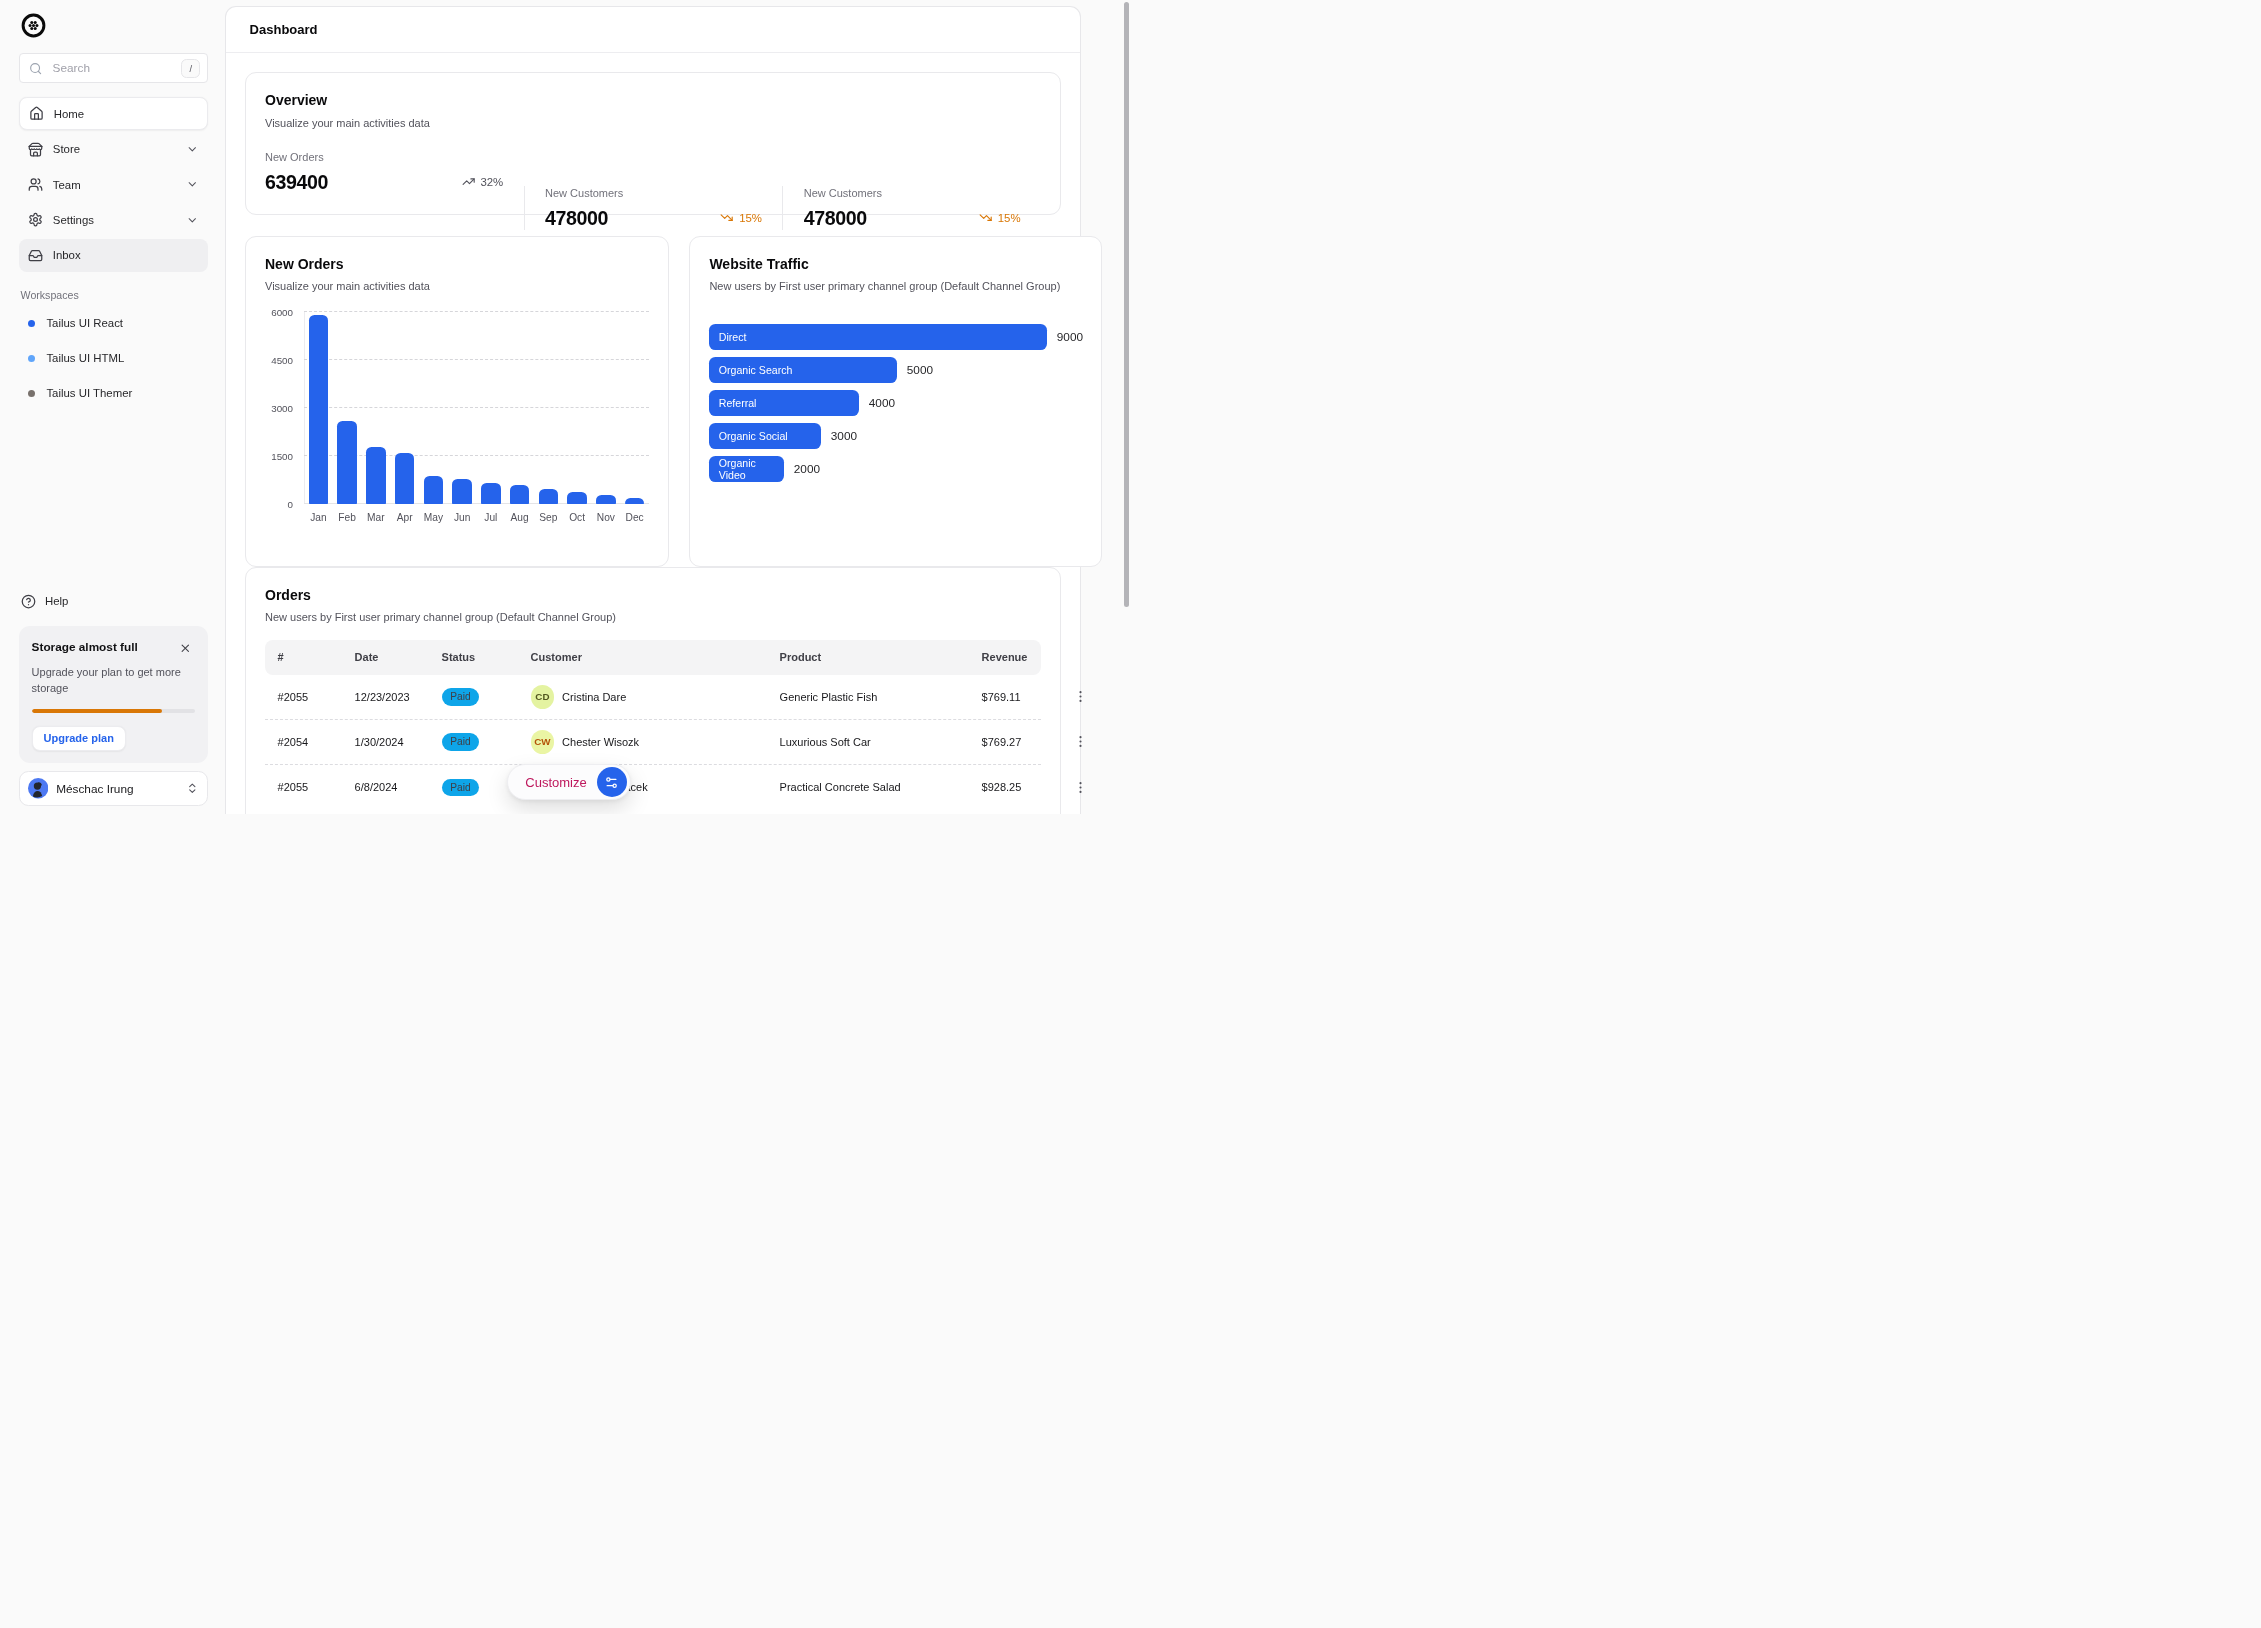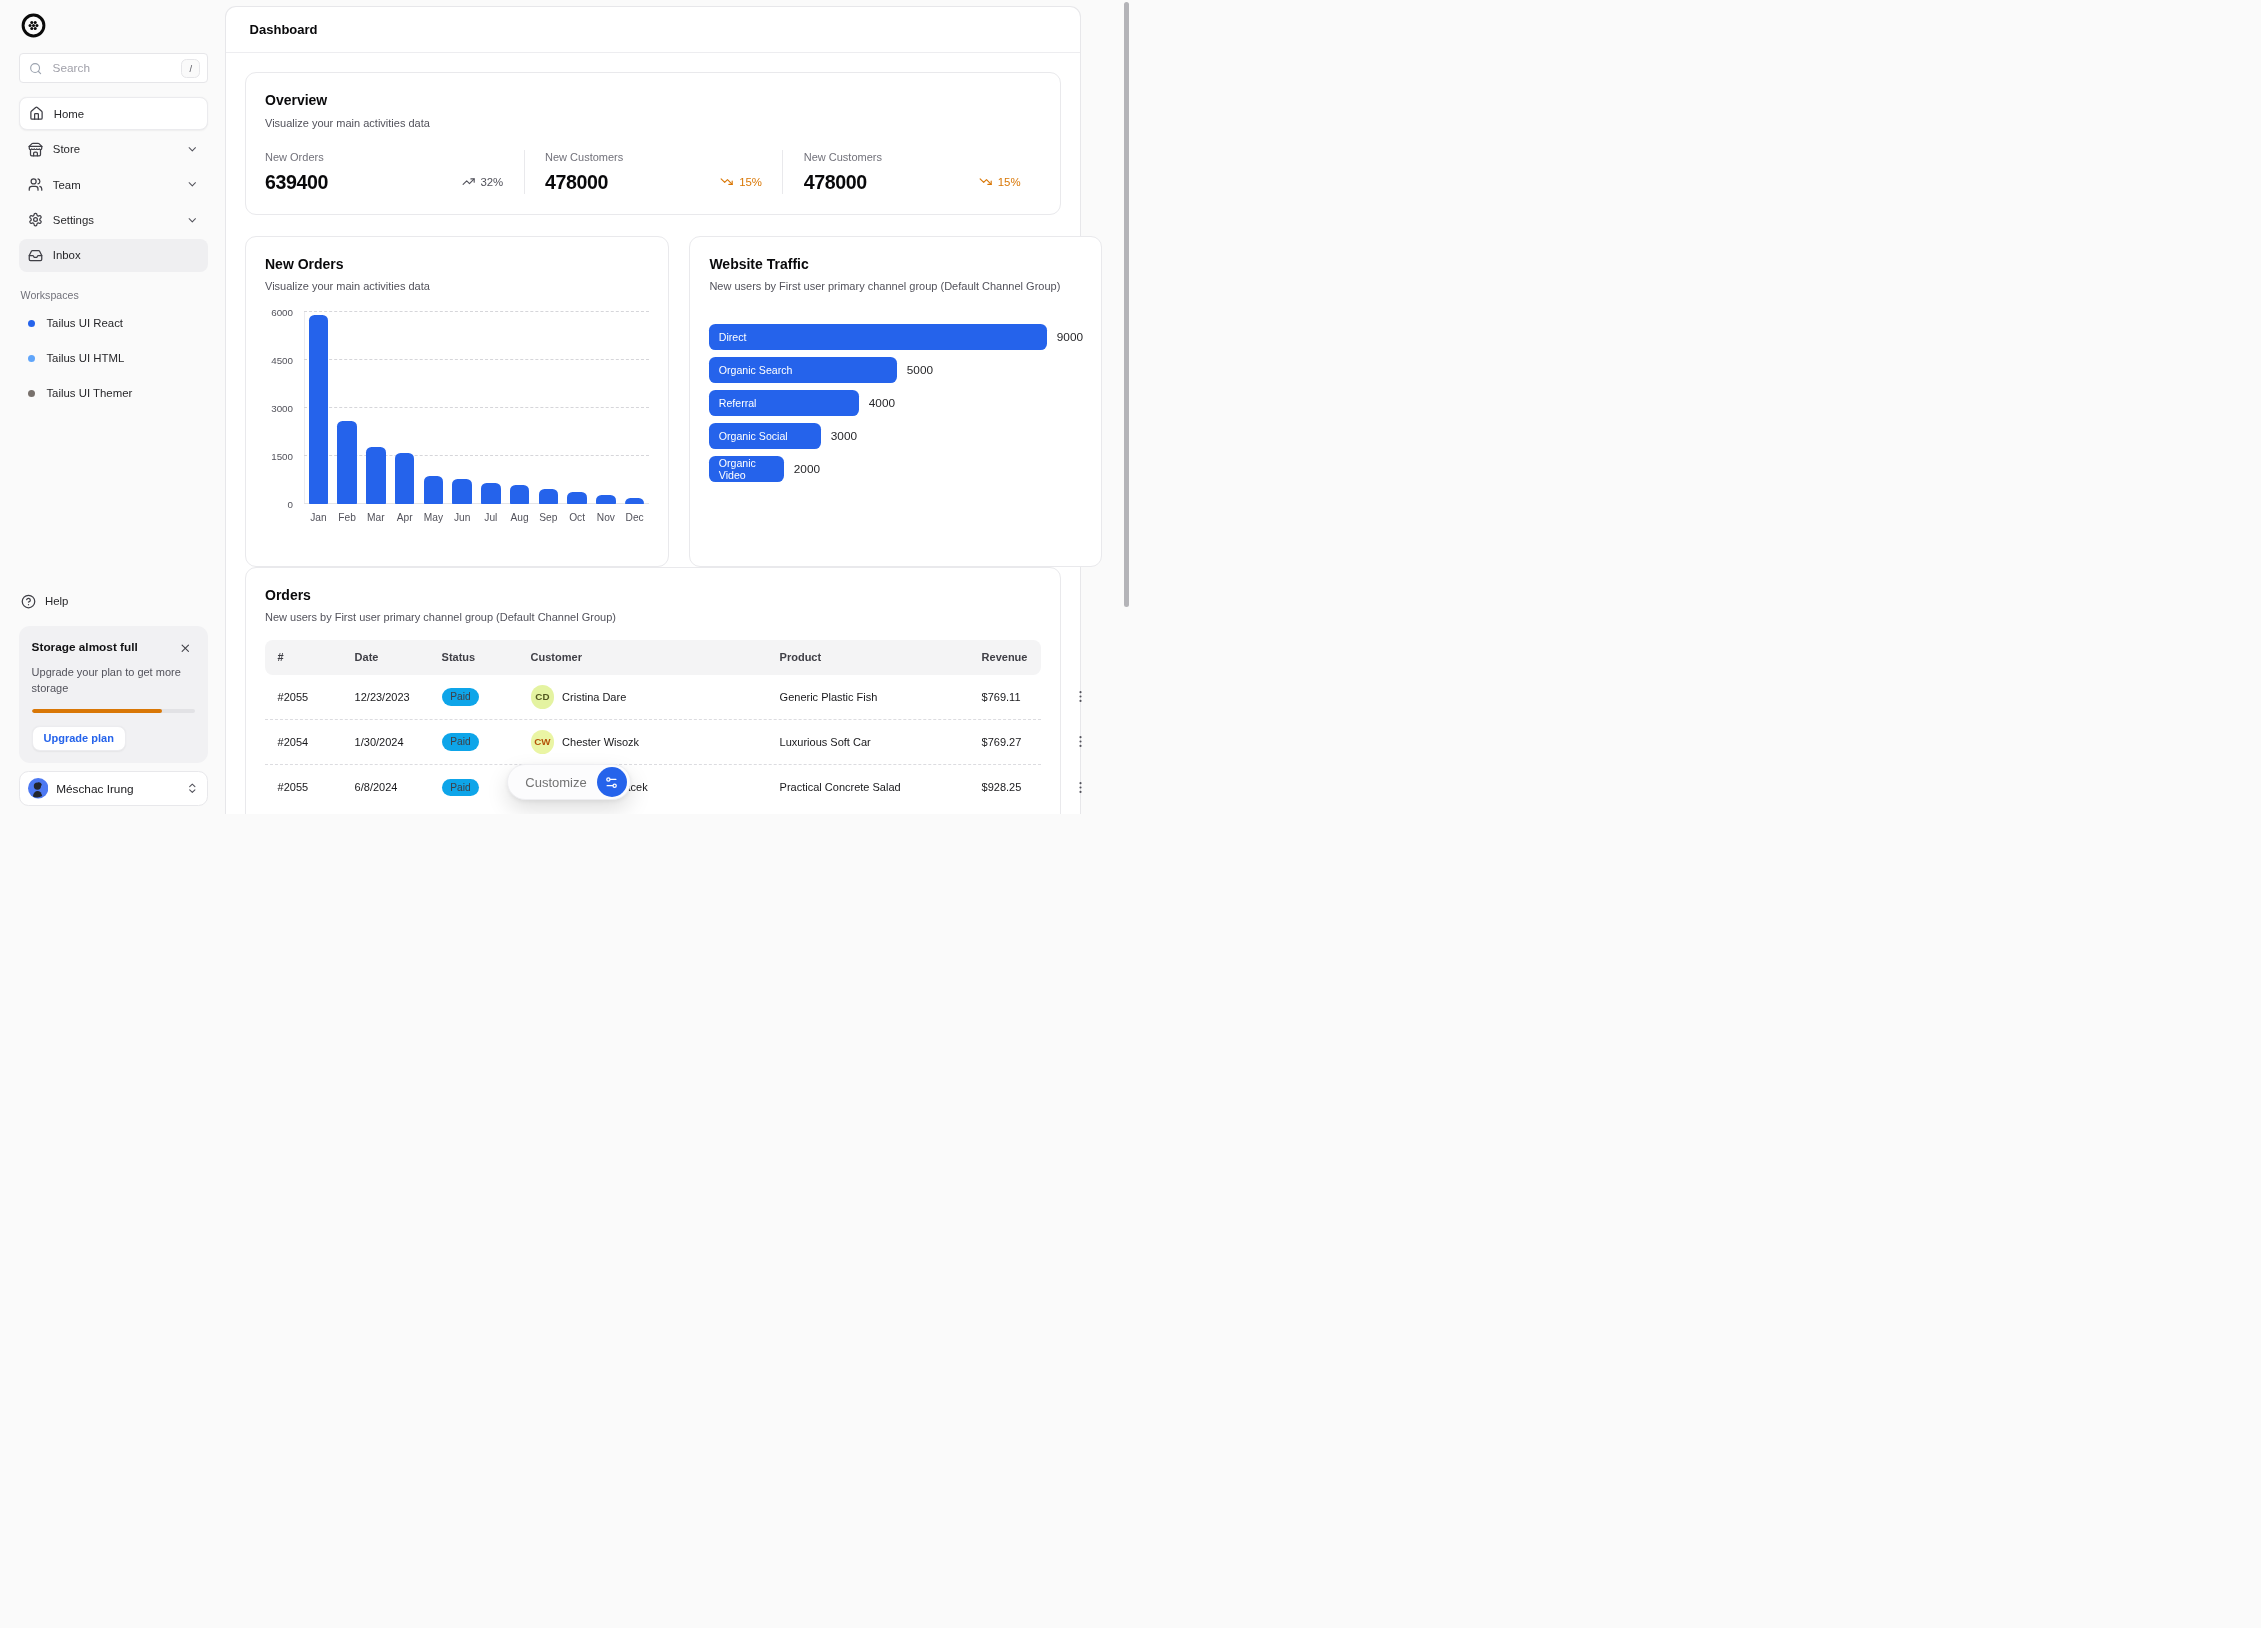--- a/index.html
+++ b/index.html
@@ -58,21 +58,21 @@
   .content { padding:19px; }
   .card { border:0.8px solid #e9e9ec; border-radius:11px; background:#fff; }
   .card-pad { padding:19px; }
   .card-title { font-size:14px; font-weight:700; color:#09090b; line-height:17.3px; }
   .card-sub { margin-top:6.3px; font-size:11px; color:#52525b; line-height:14px; }
 
   
   .overview { height:143px; }
   .stats { margin-top:20.4px; display:grid; grid-template-columns:1fr 1fr 1fr; }
   .stat { padding-right:20.4px; }
-  .stat + .stat { border-left:0.8px solid #e9e9ec; padding-left:20.4px; }
+  .stat + .stat { border-left:0.8px solid #e9e9ec; padding-left:20.4px;margin-top:36px; }
   .stat-label { font-size:11px; color:#71717a; line-height:14px; }
   .stat-row { margin-top:6.3px; display:flex; align-items:center; justify-content:space-between; }
   .stat-value { font-size:19.6px; font-weight:700; letter-spacing:-0.4px; color:#09090b; }
   .stat-delta { display:flex; align-items:center; gap:5.5px; font-size:11.4px; }
 
   
   .charts-row { margin-top:20.4px; display:grid; grid-template-columns:424px 413px; gap:20.4px; }
   .chart-card { height:331px; }
   .vchart { margin-top:19px; display:flex; gap:11px; }
   .ylabels { position:relative; width:28px; height:192px; flex:none; }
@@ -111,21 +111,21 @@
     justify-content:center; font-size:9.8px; font-weight:700; flex:none; }
   .kebab-cell { display:flex; justify-content:flex-start; }
   .kebab-btn { width:19px; height:19px; display:flex; align-items:center; justify-content:center;
     cursor:pointer; }
 
   
   .customize { position:absolute; left:507px; top:764px; height:36px; border-radius:78px;
     background:#fcfcfd; border:0.8px solid #eeeef1;
     box-shadow:0 9.4px 22px rgba(0,0,0,.13), 0 1.6px 4.7px rgba(0,0,0,.06);
     display:flex; align-items:center; gap:10.2px; padding:0 3.1px 0 17.3px; cursor:pointer; }
-  .customize-label { font-size:13px; color:#737373;text-align:right; }
+  .customize-label { font-size:13px; color:#be185d;text-align:right; }
   .customize-circle { width:30px; height:30px; border-radius:50%; background:#2563eb;
     display:flex; align-items:center; justify-content:center; }
 
   
   .scroll-thumb { position:absolute; right:1.6px; top:2.4px; width:5.5px; height:605px;
     background:#b4b4b8; border-radius:3.1px; }
 </style>
 </head>
 <body>
 

